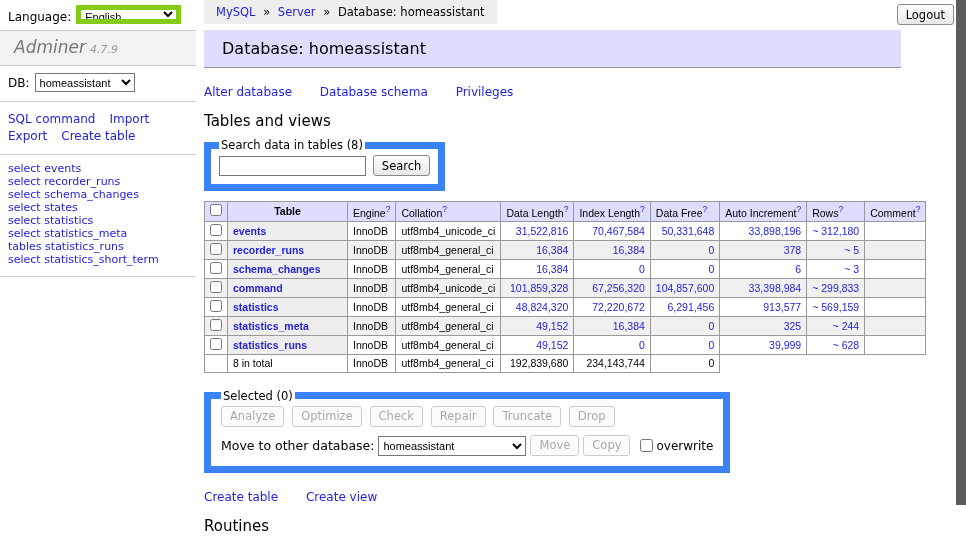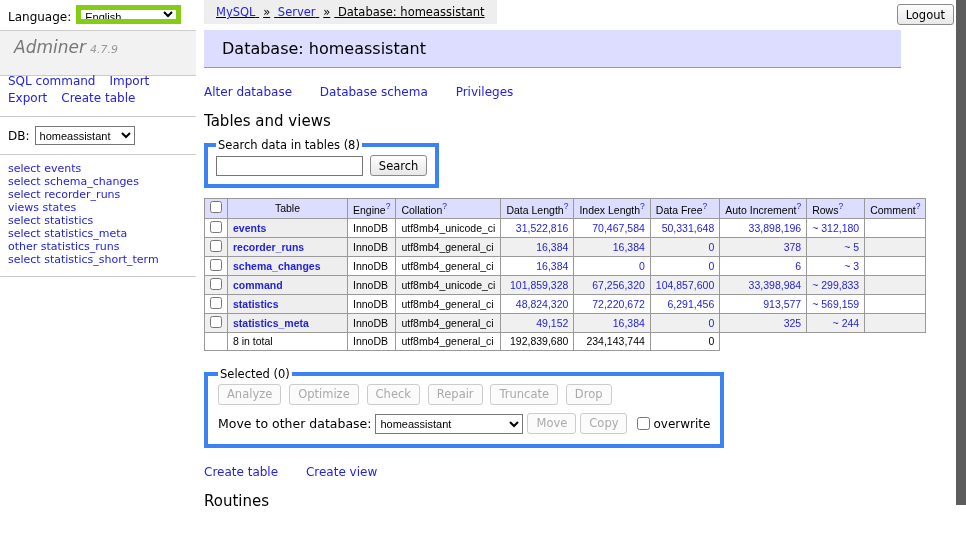--- a/index.html
+++ b/index.html
@@ -14,80 +14,80 @@
   
   #lang { position: absolute; top: 5px; left: 8px; font-size: 12px; }
   #lang select { width: 105px; height: 19px; font-size: 11px; margin-left: 5px;
     border: 5px solid #84cc16; background: #fff; }
 
   
   #logout-btn { position: absolute; top: 4px; right: 12px; }
 
   
   #app-title {
-    position: absolute; top: 30px; left: 0; width: 196px; height: 46px; margin: 0;
+    position: absolute; top: 30px; left: 0; width: 196px; height: 36px; margin: 0;
     background: #f2f2f2; border-top: 1px solid #ccc; border-bottom: 1px solid #ccc;
     font-style: italic; font-weight: normal; font-size: 17px;
     line-height: 32px; padding-left: 14px;
   }
   #app-title a { color: #777; }
   #app-title .version { font-size: 11px; color: #999; margin-left: 4px; }
   #sidebar { position: absolute; top: 64px; left: 0; width: 196px; }
   .menu-block { padding: 9px 8px; border-bottom: 1px solid #ccc; }
   #db-row label { margin-right: 5px; font-size: 12px; }
   #db-row select { width: 100px; height: 19px; font-size: 11px;
     border: 1px solid #767676; background: #fff; }
   #sidebar-actions { line-height: 17px; font-size: 12px; }
   #sidebar-actions a { margin-right: 14px; }
   #table-links { padding: 7px 8px 10px; border-bottom: 1px solid #ccc; }
   #table-links a { display: block; font-size: 11px; line-height: 13px; }
 
   
   #breadcrumb {
     position: absolute; left: 204px; top: 0; height: 24px; line-height: 24px;
-    background: #eee; padding: 0 12px; font-size: 11.5px; white-space: nowrap; text-decoration: underline;
+    background: #eee; padding: 0 12px; font-size: 11.5px; white-space: nowrap;
   }
   #breadcrumb .sep { color: #000; margin: 0 4px; }
 
   
   #page-title {
     position: absolute; left: 204px; top: 30px; width: 697px; height: 38px; margin: 0;
     background: #ddf; border-bottom: 1px solid #999;
     font-weight: normal; font-size: 16px; line-height: 37px; padding-left: 18px;
   }
 
   
   #content { position: absolute; left: 204px; top: 68px; width: 706px; }
   .links-row { margin-top: 17px; font-size: 12px; }
   .links-row a { margin-right: 24px; }
   h3 { font-weight: normal; font-size: 15px; margin: 13px 0 0; }
 
   fieldset {
-    display: inline-block; border: 4px solid #3b82f6; margin: 8px 0 0;
+    display: inline-block; border: 7px solid #3b82f6; margin: 8px 0 0;
     padding: 3px 8px 8px;
   }
   legend { font-size: 11.5px; padding: 0 2px; }
   #search-input { width: 147px; height: 20px; border: 1px solid #767676;
     font-size: 11px; padding: 1px 3px; margin-right: 3px; }
   button {
     font-family: "DejaVu Sans", sans-serif; font-size: 11.5px; color: #000;
     background: linear-gradient(#fdfdfd, #e8e8e8); border: 1px solid #8a8a8a;
     border-radius: 3px; padding: 1px 8px; height: 21px; cursor: pointer;
   }
   button.disabled { color: #aaa; border-color: #ccc; background: #fbfbfb; cursor: default; }
 
   
   #tables-table { border-collapse: collapse; margin-top: 10px;
     font-family: "Liberation Sans", sans-serif; font-size: 10.5px; }
   #tables-table td, #tables-table th {
     border: 1px solid #999; padding: 2px 5px; height: 18px; white-space: nowrap;
     font-weight: normal; text-align: left;
   }
   #tables-table thead td, #tables-table thead th { background: #ddf; }
-  #tables-table thead th.c-name { font-weight: normal; text-align: center; }
+  #tables-table thead th.c-name { font-weight: bold; text-align: center; }
   #tables-table sup a { font-size: 8.5px; }
   #tables-table tbody th.c-name { background: #eee; text-align: left; }
   #tables-table tbody th.c-name a { font-weight: bold; }
   #tables-table tr.even td { background: #f0f0f0; }
   #tables-table td.num { text-align: right; }
   #tables-table tr.total-row td { background: #fff; font-weight: normal; }
   #tables-table tr.total-row td.t-name { font-weight: normal; }
   #tables-table tr.total-row td.ghost { border: none; background: #fff; }
   #tables-table input[type=checkbox] { margin: 0; width: 12px; height: 12px; }
   .c-check { width: 21px; text-align: center; }
@@ -130,39 +130,39 @@
   <a>Server</a>
   <span class="sep">»</span>
   <span>Database: homeassistant</span>
 </div>
 
 <h1 id="app-title">
   <a>Adminer</a><span class="version">4.7.9</span>
 </h1>
 
 <div id="sidebar">
+  <div class="menu-block" id="db-row">
+    <label>DB:</label><select><option>homeassistant</option></select>
+  </div>
   <div class="menu-block" id="sidebar-actions">
     <div>
       <a>SQL command</a><a>Import</a>
     </div>
     <div>
       <a>Export</a><a>Create table</a>
     </div>
   </div>
-  <div class="menu-block" id="db-row">
-    <label>DB:</label><select><option>homeassistant</option></select>
-  </div>
   <div id="table-links">
     <a>select events</a>
+    <a>select recorder_runs</a>
     <a>select schema_changes</a>
-    <a>select recorder_runs</a>
-    <a>views states</a>
+    <a>select states</a>
     <a>select statistics</a>
     <a>select statistics_meta</a>
-    <a>other statistics_runs</a>
+    <a>tables statistics_runs</a>
     <a>select statistics_short_term</a>
   </div>
 </div>
 
 <h2 id="page-title">Database: homeassistant</h2>
 
 <div id="content">
 
   <div class="links-row">
     <a>Alter database</a>
@@ -257,20 +257,32 @@
       <tr class="even">
         <td class="c-check"><input type="checkbox" style=""></td>
         <th class="c-name"><a>statistics_meta</a></th>
         <td>InnoDB</td>
         <td>utf8mb4_general_ci</td>
         <td class="num"><a>49,152</a></td>
         <td class="num"><a>16,384</a></td>
         <td class="num"><a>0</a></td>
         <td class="num"><a>325</a></td>
         <td class="num"><a>~ 244</a></td>
+        <td></td>
+      </tr>
+      <tr>
+        <td class="c-check"><input type="checkbox" style=""></td>
+        <th class="c-name"><a>statistics_runs</a></th>
+        <td>InnoDB</td>
+        <td>utf8mb4_general_ci</td>
+        <td class="num"><a>49,152</a></td>
+        <td class="num"><a>0</a></td>
+        <td class="num"><a>0</a></td>
+        <td class="num"><a>39,999</a></td>
+        <td class="num"><a>~ 628</a></td>
         <td></td>
       </tr>
       <tr class="total-row">
         <td class="c-check"></td>
         <td class="t-name">8 in total</td>
         <td>InnoDB</td>
         <td>utf8mb4_general_ci</td>
         <td class="num">192,839,680</td>
         <td class="num">234,143,744</td>
         <td class="num">0</td>

